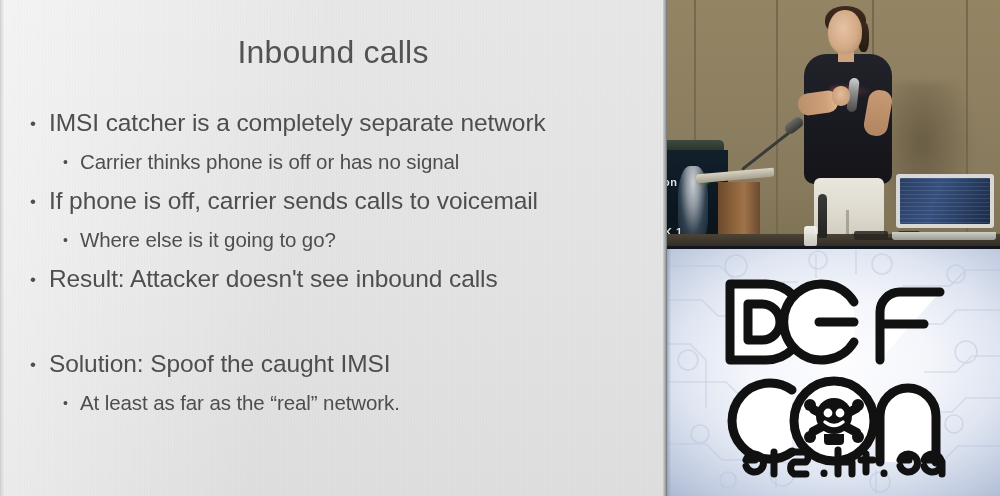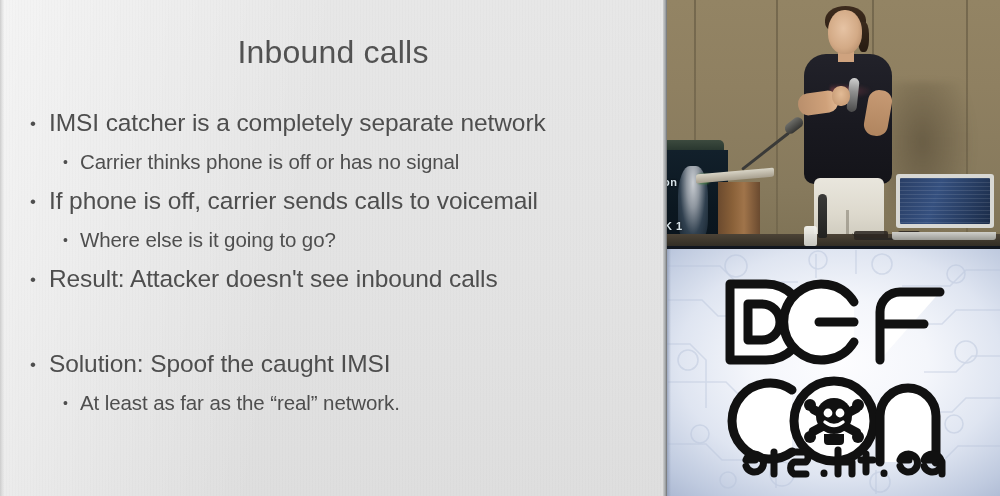--- a/index.html
+++ b/index.html
@@ -167,21 +167,21 @@
   }
   .banner-text {
     position: absolute;
     color: #d7e4ea;
     font-size: 11px;
     font-weight: 700;
     letter-spacing: 0.5px;
     text-shadow: 0 0 2px rgba(0,0,0,.8);
   }
   #banner-text-1 { left: 1px; top: 26px; }
-  #banner-text-2 { left: 2px; top: 70px; }
+  #banner-text-2 { left: 2px; top: 76px; }
   #banner-accent {
     position: absolute;
     left: 36px; top: 24px;
     width: 11px; height: 10px;
     background: #3f7f35;
     opacity: .75;
     border-radius: 2px;
     filter: blur(1px);
   }
   #banner-top {

